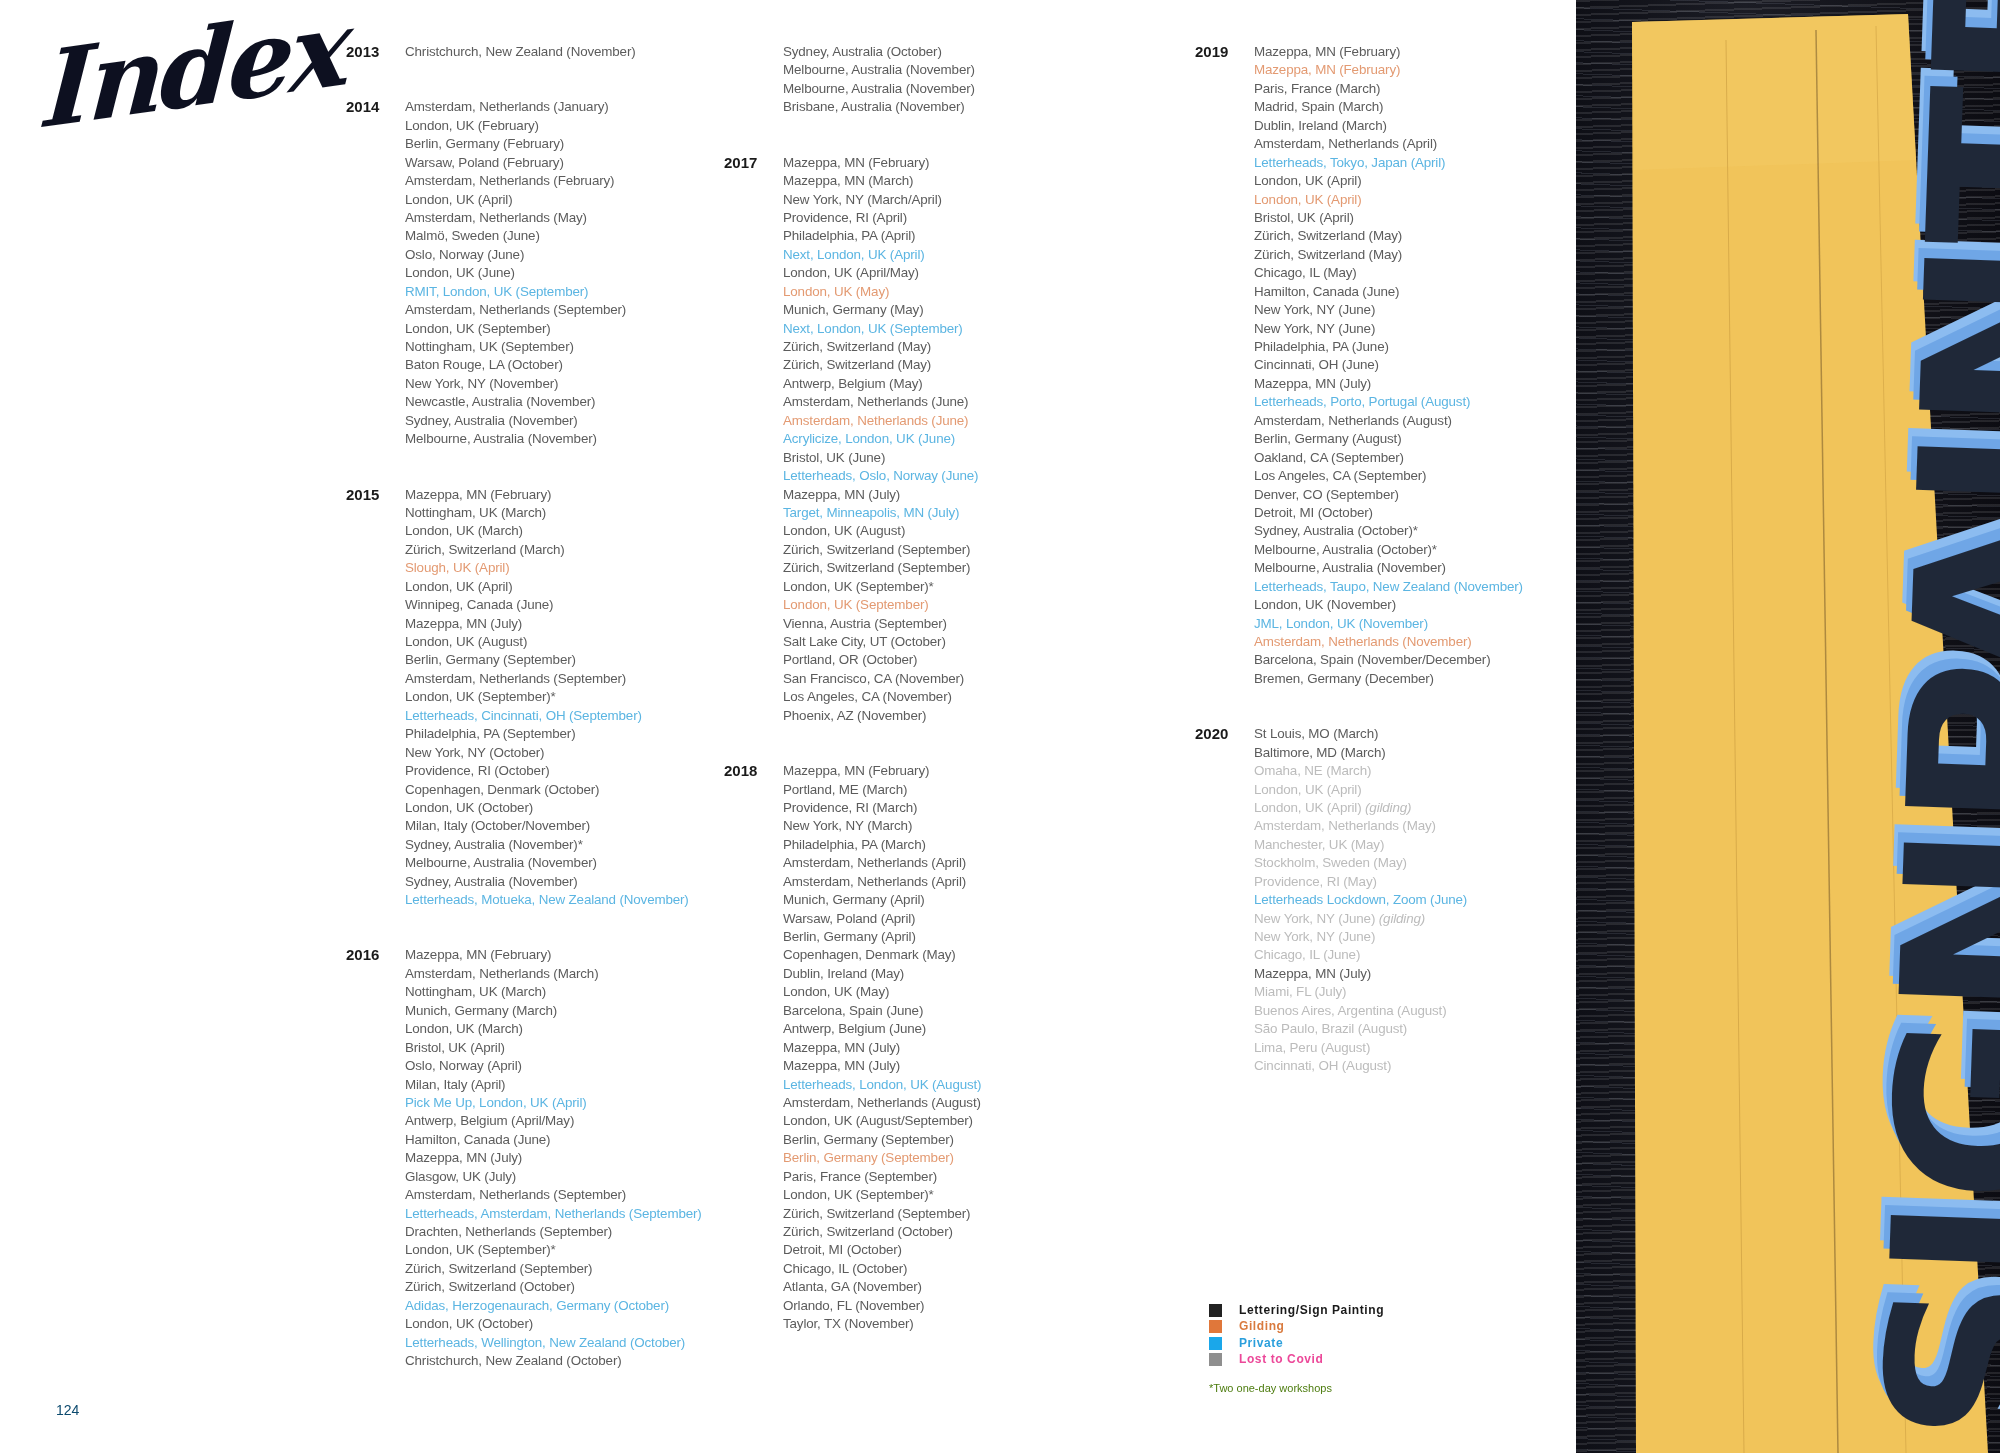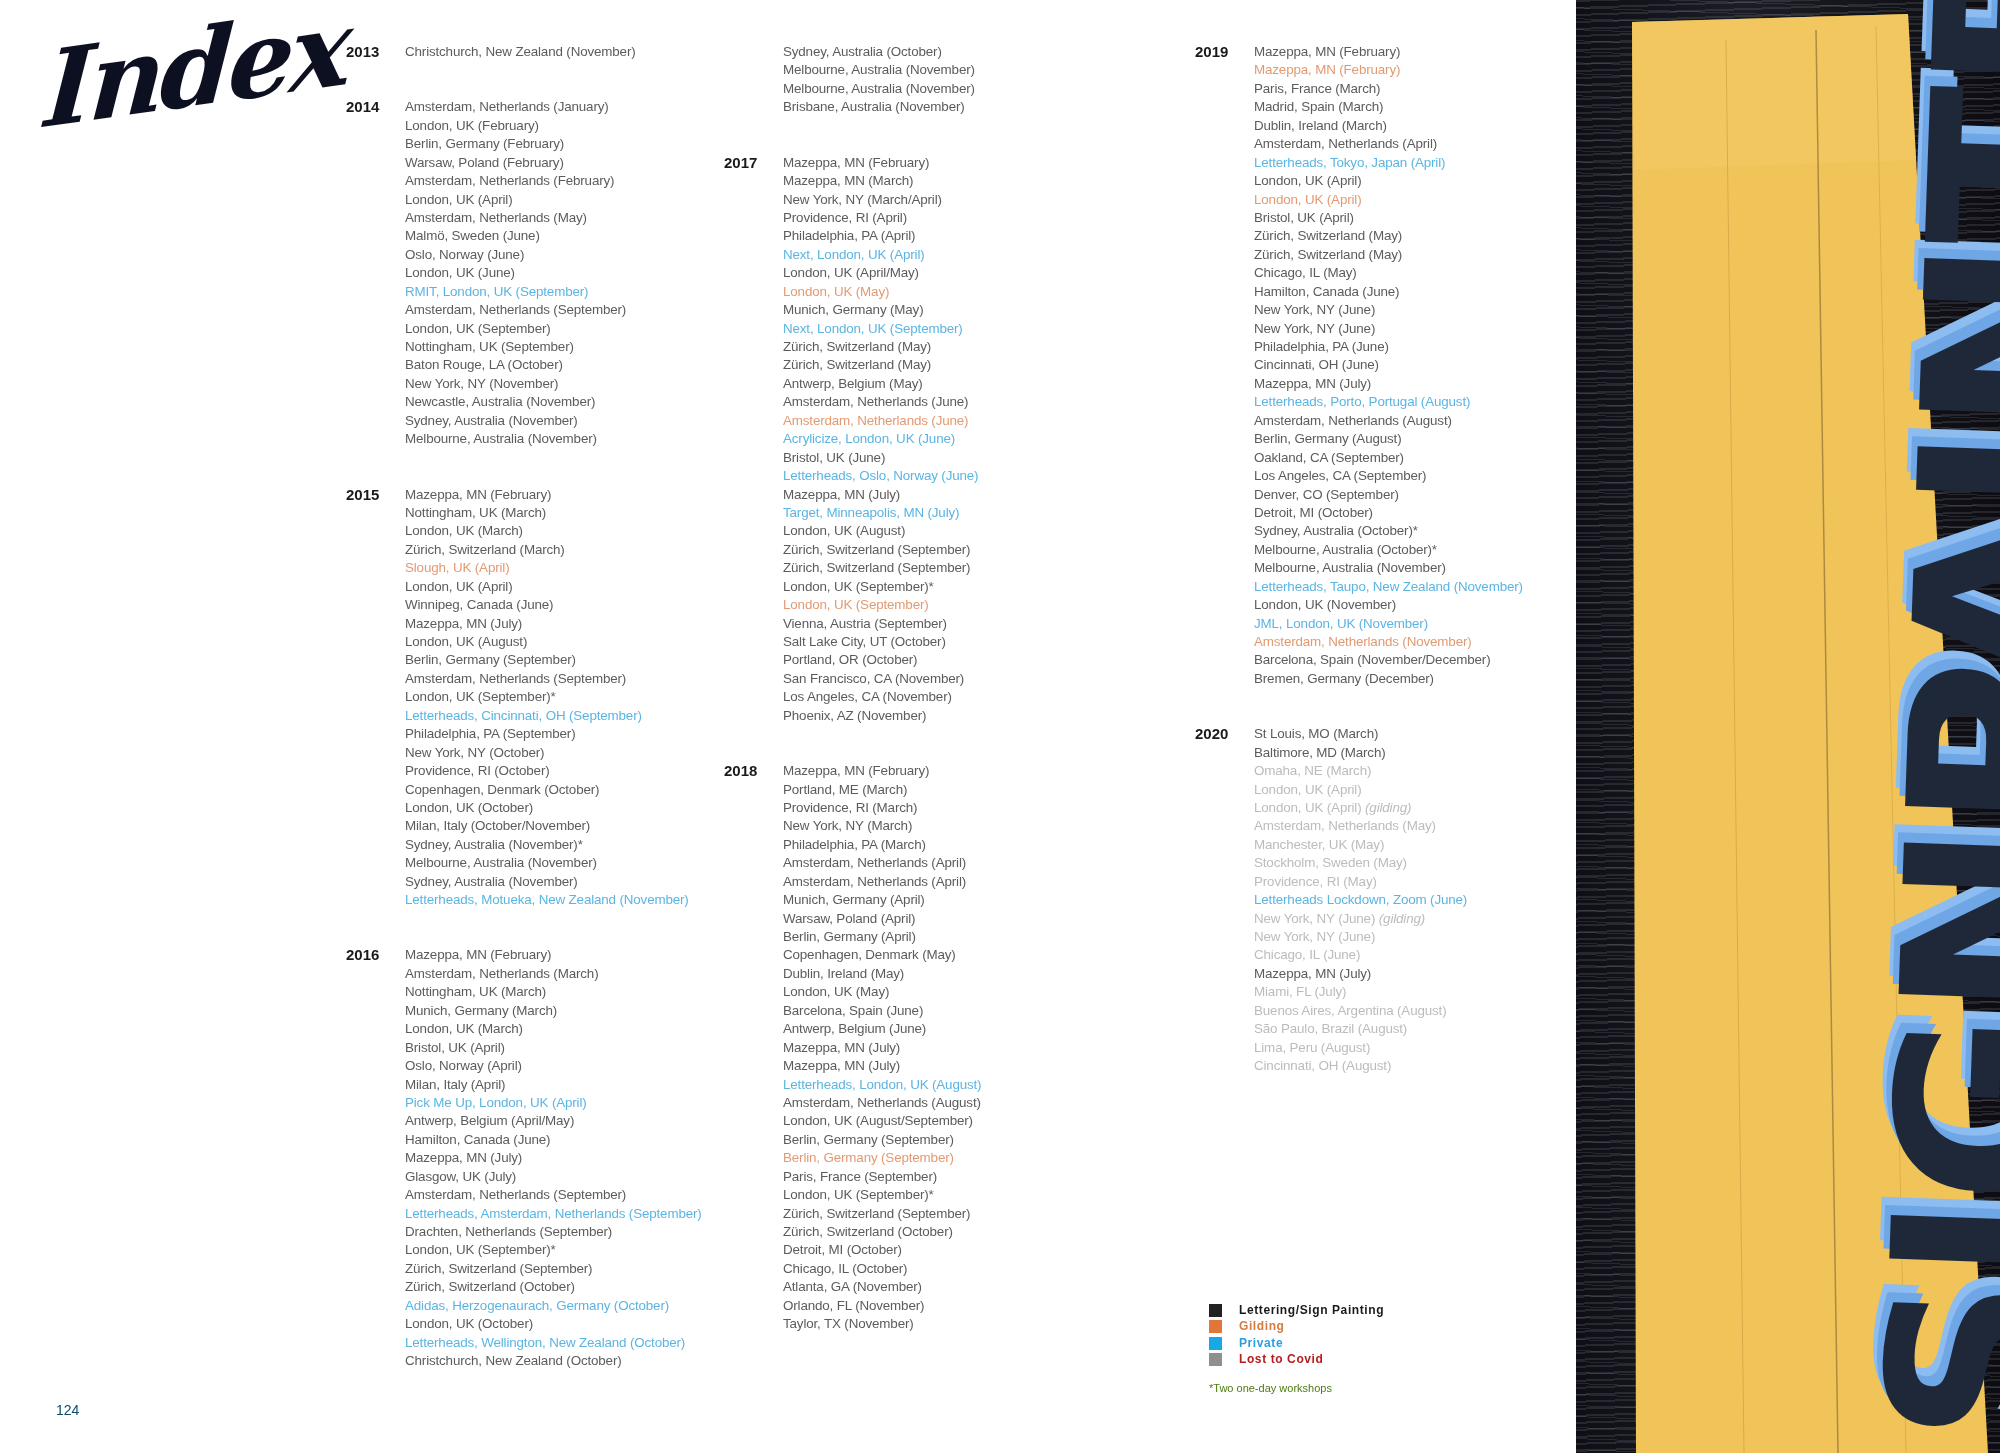--- a/index.html
+++ b/index.html
@@ -323,21 +323,21 @@
   <div class="legend-row">
     <span class="swatch" style="background: rgb(224, 119, 58);"></span>
     <span class="legend-label" style="color: rgb(217, 122, 62);">Gilding</span>
   </div>
   <div class="legend-row">
     <span class="swatch" style="background: rgb(26, 167, 234);"></span>
     <span class="legend-label" style="color: rgb(42, 159, 220);">Private</span>
   </div>
   <div class="legend-row">
     <span class="swatch" style="background: rgb(143, 143, 143);"></span>
-    <span class="legend-label" style="color: #b91c1c;">Lost to Covid</span>
+    <span class="legend-label" style="color: #ec4899;">Lost to Covid</span>
   </div>
 </div>
 
 <div class="footnote">*Two one-day workshops</div>
 <div class="page-number">124</div>
 
 <div class="photo">
   <svg class="board" width="424" height="1453" viewBox="0 0 424 1453">
     <polygon points="56,22 332,14 412,1453 60,1453" fill="#f1c45a"></polygon>
     <polygon points="56,22 332,14 340,160 58,170" fill="#f4ca62" opacity="0.6"></polygon>

